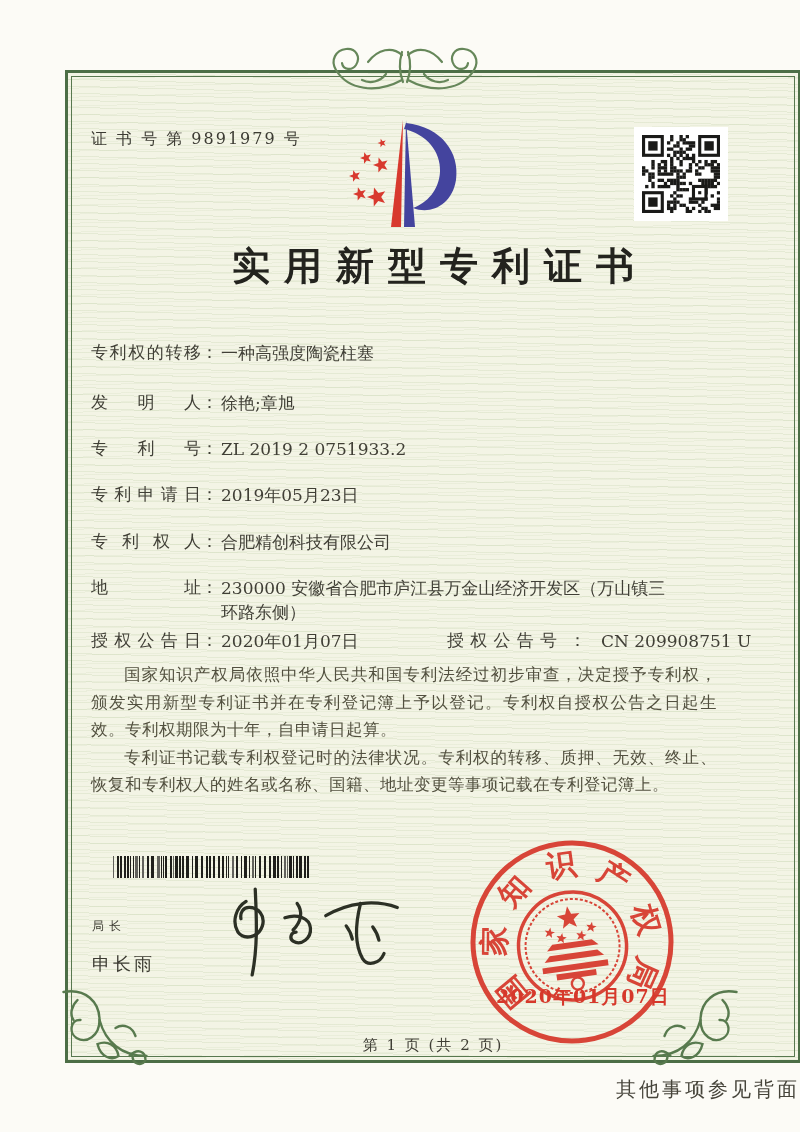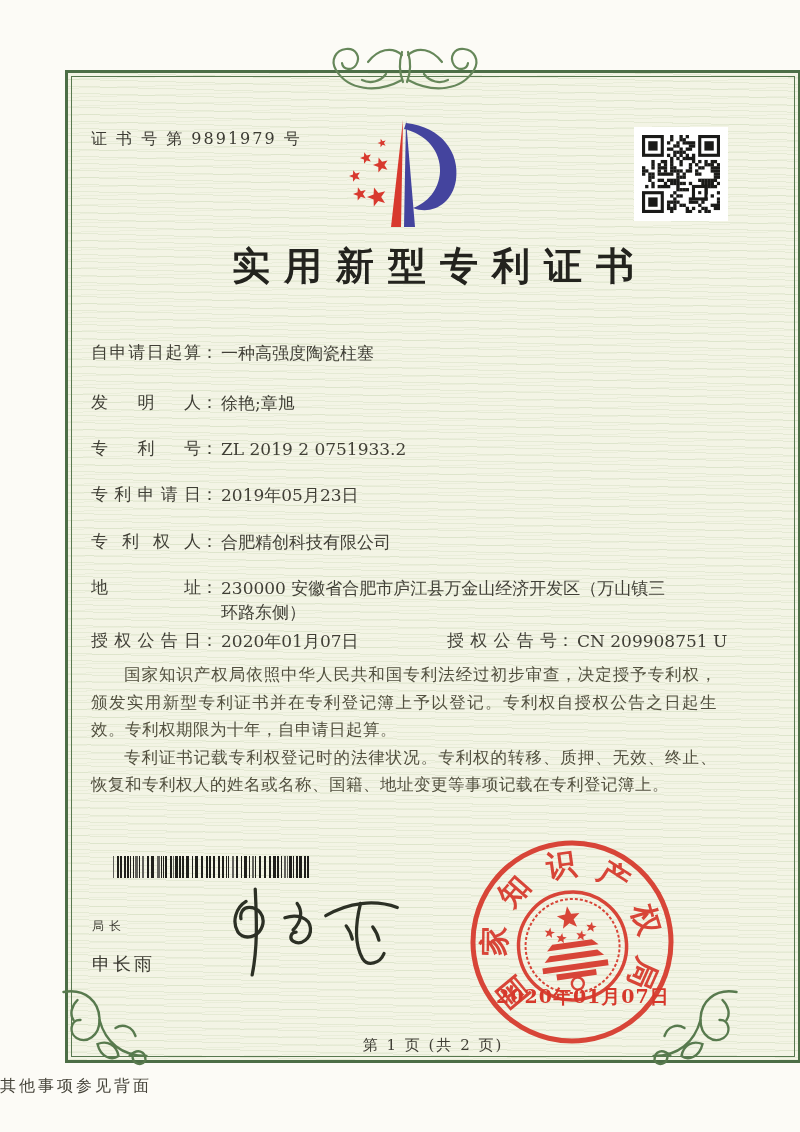--- a/index.html
+++ b/index.html
@@ -31,42 +31,42 @@
   .title{
     position:absolute;left:0;right:0;top:168px;text-align:center;
     font-size:38px;font-weight:bold;color:#23231e;letter-spacing:14px;padding-left:14px;
   }
   
   .frow{position:absolute;left:23px;font-size:17px;display:flex;align-items:flex-start;color:#403f36;}
   .flabel{display:inline-block;width:110px;text-align:justify;text-align-last:justify;flex:0 0 110px;}
   .fcolon{flex:0 0 auto;}
   .fvalue{margin-left:3px;line-height:24px;}
   .fvalue.wrap{width:446px;}
-  .grant2{position:absolute;left:356px;top:0;display:flex;}
+  .grant2{position:absolute;left:356px;top:0;display:flex;gap:12px;}
   
   .body-text{
     position:absolute;left:23px;top:588px;width:626px;
     font-size:16.5px;line-height:27.5px;color:#52503f;letter-spacing:.5px;text-align:justify;
   }
   .body-text p{margin:0;text-indent:2em;}
   
   .barcode{position:absolute;left:45px;top:783px;line-height:0;}
   
   .official-title{position:absolute;left:24px;top:845px;font-size:12px;letter-spacing:5px;color:#3b3a31;}
   .official-name{position:absolute;left:24px;top:879px;font-size:18px;letter-spacing:3px;color:#3b3a31;}
   .signature{position:absolute;left:138px;top:812px;}
   
   .seal{position:absolute;left:400px;top:765px;opacity:.93;}
   .seal-date{
     position:absolute;left:428px;top:911px;font-size:19px;font-weight:600;
     letter-spacing:1px;
   }
   
   .page-no{position:absolute;left:0;right:0;top:963px;text-align:center;font-size:15px;letter-spacing:2px;color:#3e3d34;}
-  .back-note{position:absolute;left:0;right:0;top:1076px;text-align:left;font-size:16px;letter-spacing:3px;color:#46443a;}
+  .back-note{position:absolute;left:0;right:0;top:1076px;text-align:right;font-size:20px;letter-spacing:3px;color:#46443a;}
 </style>
 </head>
 <body>
 
 <div class="page">
 
   <div class="frame">
     <div class="frame-inner"></div>
 
     <div class="cert-no">证 书 号 第 9891979 号</div>
@@ -291,21 +291,21 @@
           <rect x="6.24" y="62.400000000000006" width="9.36" height="9.36" fill="#1a1a18"></rect>
           <rect x="49.92" y="49.92" width="15.600000000000001" height="15.600000000000001" fill="#1a1a18"></rect>
           <rect x="53.04" y="53.04" width="9.36" height="9.36" fill="#fff"></rect>
           <rect x="56.160000000000004" y="56.160000000000004" width="3.12" height="3.12" fill="#1a1a18"></rect>
         </svg>
     </div>
 
     <div class="title">实用新型专利证书</div>
 
     <div class="frow" style="top:268px">
-      <span class="flabel">自申请日起算</span>
+      <span class="flabel">专利权的转移</span>
         <span class="fcolon">：</span>
       <span class="fvalue">一种高强度陶瓷柱塞</span>
     </div>
     <div class="frow" style="top:318px">
       <span class="flabel">发明人</span>
         <span class="fcolon">：</span>
       <span class="fvalue">徐艳;章旭</span>
     </div>
     <div class="frow" style="top:364px">
       <span class="flabel">专利号</span>

